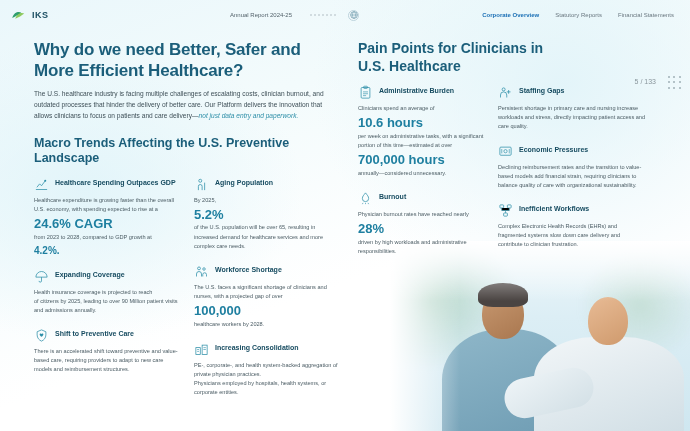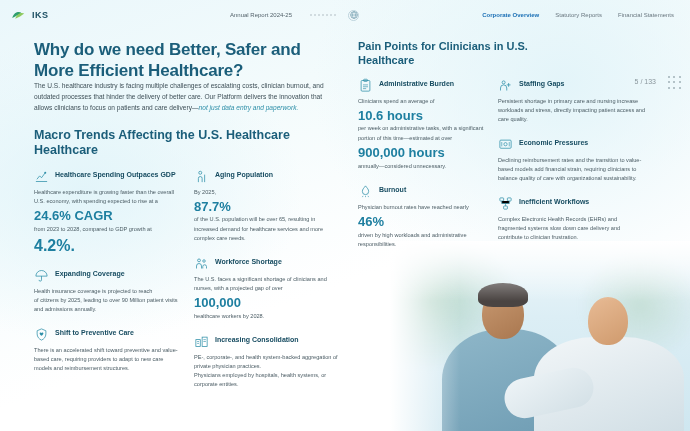--- a/index.html
+++ b/index.html
@@ -76,20 +76,21 @@
     position: absolute; top: 34px; left: 0; right: 0; bottom: 0;
     display: flex;
     z-index: 10;
   }
   .col-left { width: 352px; padding: 6px 14px 0 34px; }
   .col-right { flex: 1; padding: 6px 30px 0 6px; position: relative; }
 
   h1.headline {
     font-size: 17px; line-height: 1.22; font-weight: bold;
     color: #1b5e7a; letter-spacing: -0.2px;
+    margin-bottom: 8px;
   }
   .intro {
     font-size: 6.6px; line-height: 1.65; color: #3f5058;
     max-width: 300px;
   }
   .intro .accent { color: #2e8fa8; font-style: italic; }
 
   h2.section-title {
     margin-top: 14px;
     font-size: 12.5px; line-height: 1.22; font-weight: bold; color: #1b5e7a;
@@ -101,33 +102,33 @@
   .mini-col { width: 152px; }
 
   .item { margin-bottom: 13px; }
   .item-head { display: flex; align-items: flex-start; gap: 6px; margin-bottom: 4px; }
   .item-title { font-size: 7px; font-weight: bold; color: #174c61; line-height: 1.25; padding-top: 2px; }
   .item-body { font-size: 5.6px; line-height: 1.62; color: #4b5c64; }
   .stat {
     font-size: 13px; font-weight: bold; color: #1e7fa0;
     line-height: 1.15; margin: 3px 0 1px;
   }
-  .stat.sm { font-size: 16px; }
+  .stat.sm { font-size: 10px; }
   .stat-pre { font-size: 5.6px; color: #4b5c64; line-height: 1.6; }
 
   
   .icn {
     width: 15px; height: 15px; flex: 0 0 15px;
     display: flex; align-items: center; justify-content: center;
   }
   .icn svg { width: 15px; height: 15px; display: block; }
 
   
   h2.right-title {
-    font-size: 11px; line-height: 1.25; font-weight: bold; color: #1b5e7a;
+    font-size: 14px; line-height: 1.25; font-weight: bold; color: #1b5e7a;
     max-width: 190px;
     margin-bottom: 10px;
   }
   .right-cols { display: flex; }
   .rcol { width: 140px; }
   .rcol.second { width: 148px; }
 
   
   .photo {
     position: absolute; right: 0; bottom: 0;
@@ -272,21 +273,21 @@
 
   <div class="content">
 
     <div class="col-left">
       <h1 class="headline">Why do we need Better, Safer and More Efficient Healthcare?</h1>
 
       <p class="intro">
         <span>The U.S. healthcare industry is facing multiple challenges of escalating costs, clinician burnout, and outdated processes that hinder the delivery of better care. Our Platform delivers the innovation that allows clinicians to focus on patients and care delivery—</span><span class="accent">not just data entry and paperwork.</span>
       </p>
 
-      <h2 class="section-title">Macro Trends Affecting the U.S. Healthcare Healthcare</h2>
+      <h2 class="section-title">Macro Trends Affecting the U.S. Preventive Landscape</h2>
 
       <div class="two-col">
 
         <div class="mini-col">
 
           <div class="item">
             <div class="item-head">
               <span class="icn">
                 <svg viewBox="0 0 24 24">
                   <path d="M3 20h18" stroke="#2e8fa8" stroke-width="1.2" fill="none"></path>
@@ -338,21 +339,21 @@
               <span class="icn">
                 <svg viewBox="0 0 24 24">
                   <circle cx="10" cy="6" r="2.4" fill="none" stroke="#2e8fa8" stroke-width="1.2"></circle>
                   <path d="M7 21v-6a3 3 0 016 0v6" fill="none" stroke="#2e8fa8" stroke-width="1.2"></path>
                   <path d="M17 21V9" stroke="#2e8fa8" stroke-width="1.2" fill="none"></path>
                 </svg>
               </span>
               <span class="item-title">Aging Population</span>
             </div>
             <div class="stat-pre">By 2025,</div>
-            <div class="stat">87.7%</div>
+            <div class="stat">5.2%</div>
             <div class="item-body">of the U.S. population will be over 65, resulting in increased demand for healthcare services and more complex care needs.</div>
           </div>
 
           <div class="item">
             <div class="item-head">
               <span class="icn">
                 <svg viewBox="0 0 24 24">
                   <circle cx="8" cy="7" r="2.3" fill="none" stroke="#2e8fa8" stroke-width="1.2"></circle>
                   <circle cx="16" cy="8" r="2" fill="none" stroke="#2e8fa8" stroke-width="1.2"></circle>
                   <path d="M4 20v-4a4 4 0 018 0v4" fill="none" stroke="#2e8fa8" stroke-width="1.2"></path>
@@ -399,36 +400,36 @@
                   <rect x="5" y="4" width="14" height="17" rx="1.5" fill="none" stroke="#2e8fa8" stroke-width="1.2"></rect>
                   <rect x="9" y="2" width="6" height="3.4" rx="1" fill="none" stroke="#2e8fa8" stroke-width="1.2"></rect>
                   <path d="M8 11h8M8 14h8M8 17h5" stroke="#2e8fa8" stroke-width="1"></path>
                 </svg>
               </span>
               <span class="item-title">Administrative Burden</span>
             </div>
             <div class="item-body">Clinicians spend an average of</div>
             <div class="stat">10.6 hours</div>
             <div class="item-body">per week on administrative tasks, with a significant portion of this time—estimated at over</div>
-            <div class="stat">900,000 hours</div>
+            <div class="stat">700,000 hours</div>
             <div class="item-body">annually—considered unnecessary.</div>
           </div>
 
           <div class="item">
             <div class="item-head">
               <span class="icn">
                 <svg viewBox="0 0 24 24">
                   <path d="M12 3c3 4 5 5.5 5 9a5 5 0 01-10 0c0-3.5 2-5 5-9z" fill="none" stroke="#2e8fa8" stroke-width="1.2"></path>
                   <path d="M12 19v2M8 19l-1 2M16 19l1 2" stroke="#2e8fa8" stroke-width="1"></path>
                 </svg>
               </span>
               <span class="item-title">Burnout</span>
             </div>
             <div class="item-body">Physician burnout rates have reached nearly</div>
-            <div class="stat">46%</div>
+            <div class="stat">28%</div>
             <div class="item-body">driven by high workloads and administrative responsibilities.</div>
           </div>
 
         </div>
 
         <div class="rcol second">
 
           <div class="item">
             <div class="item-head">
               <span class="icn">

